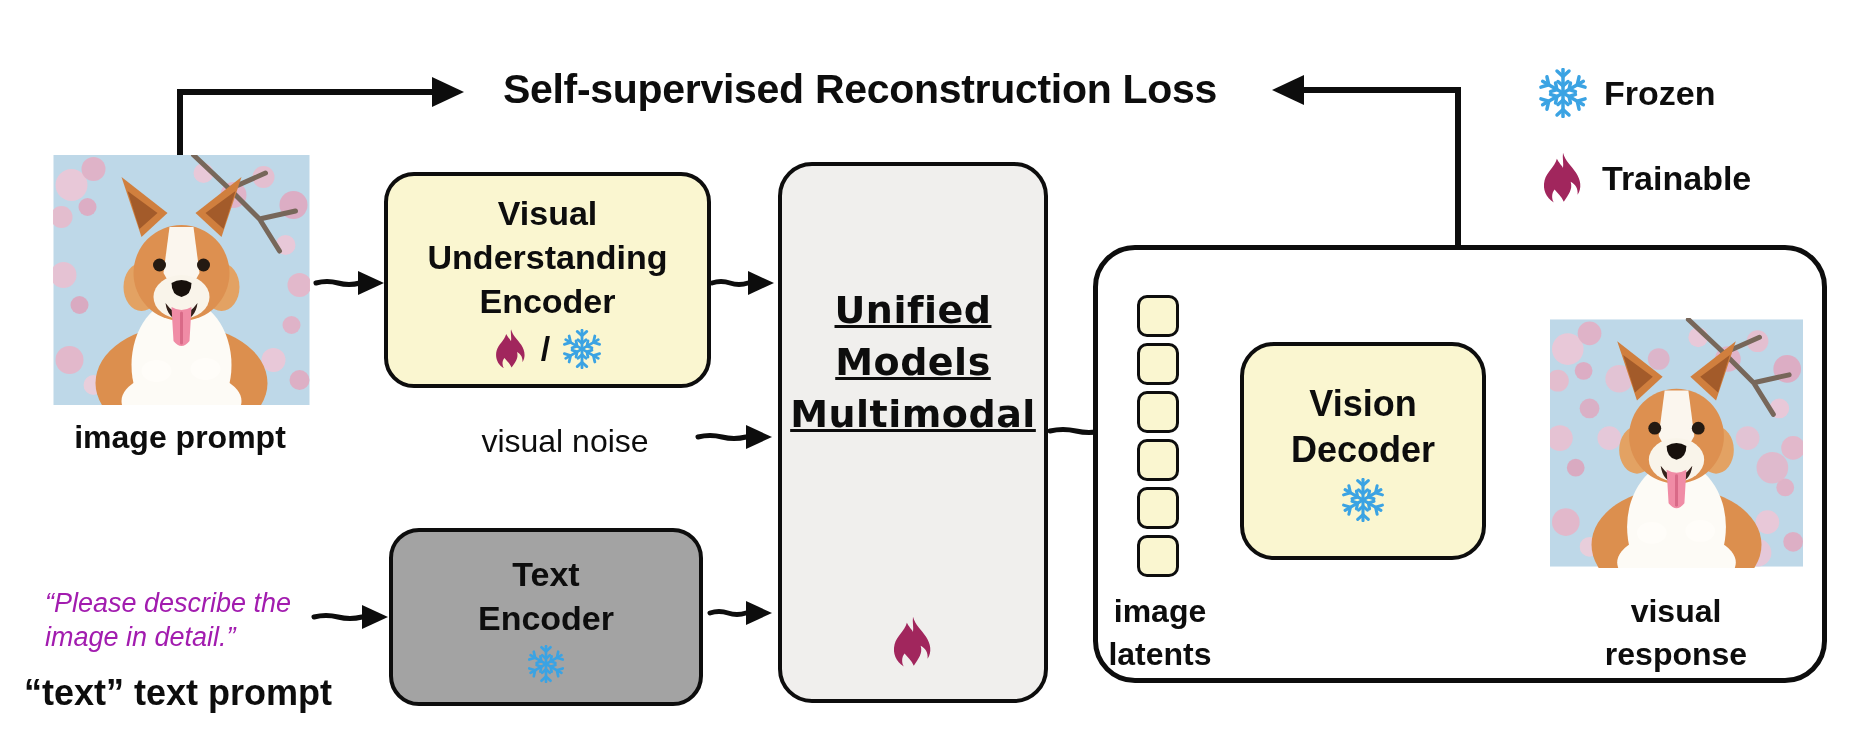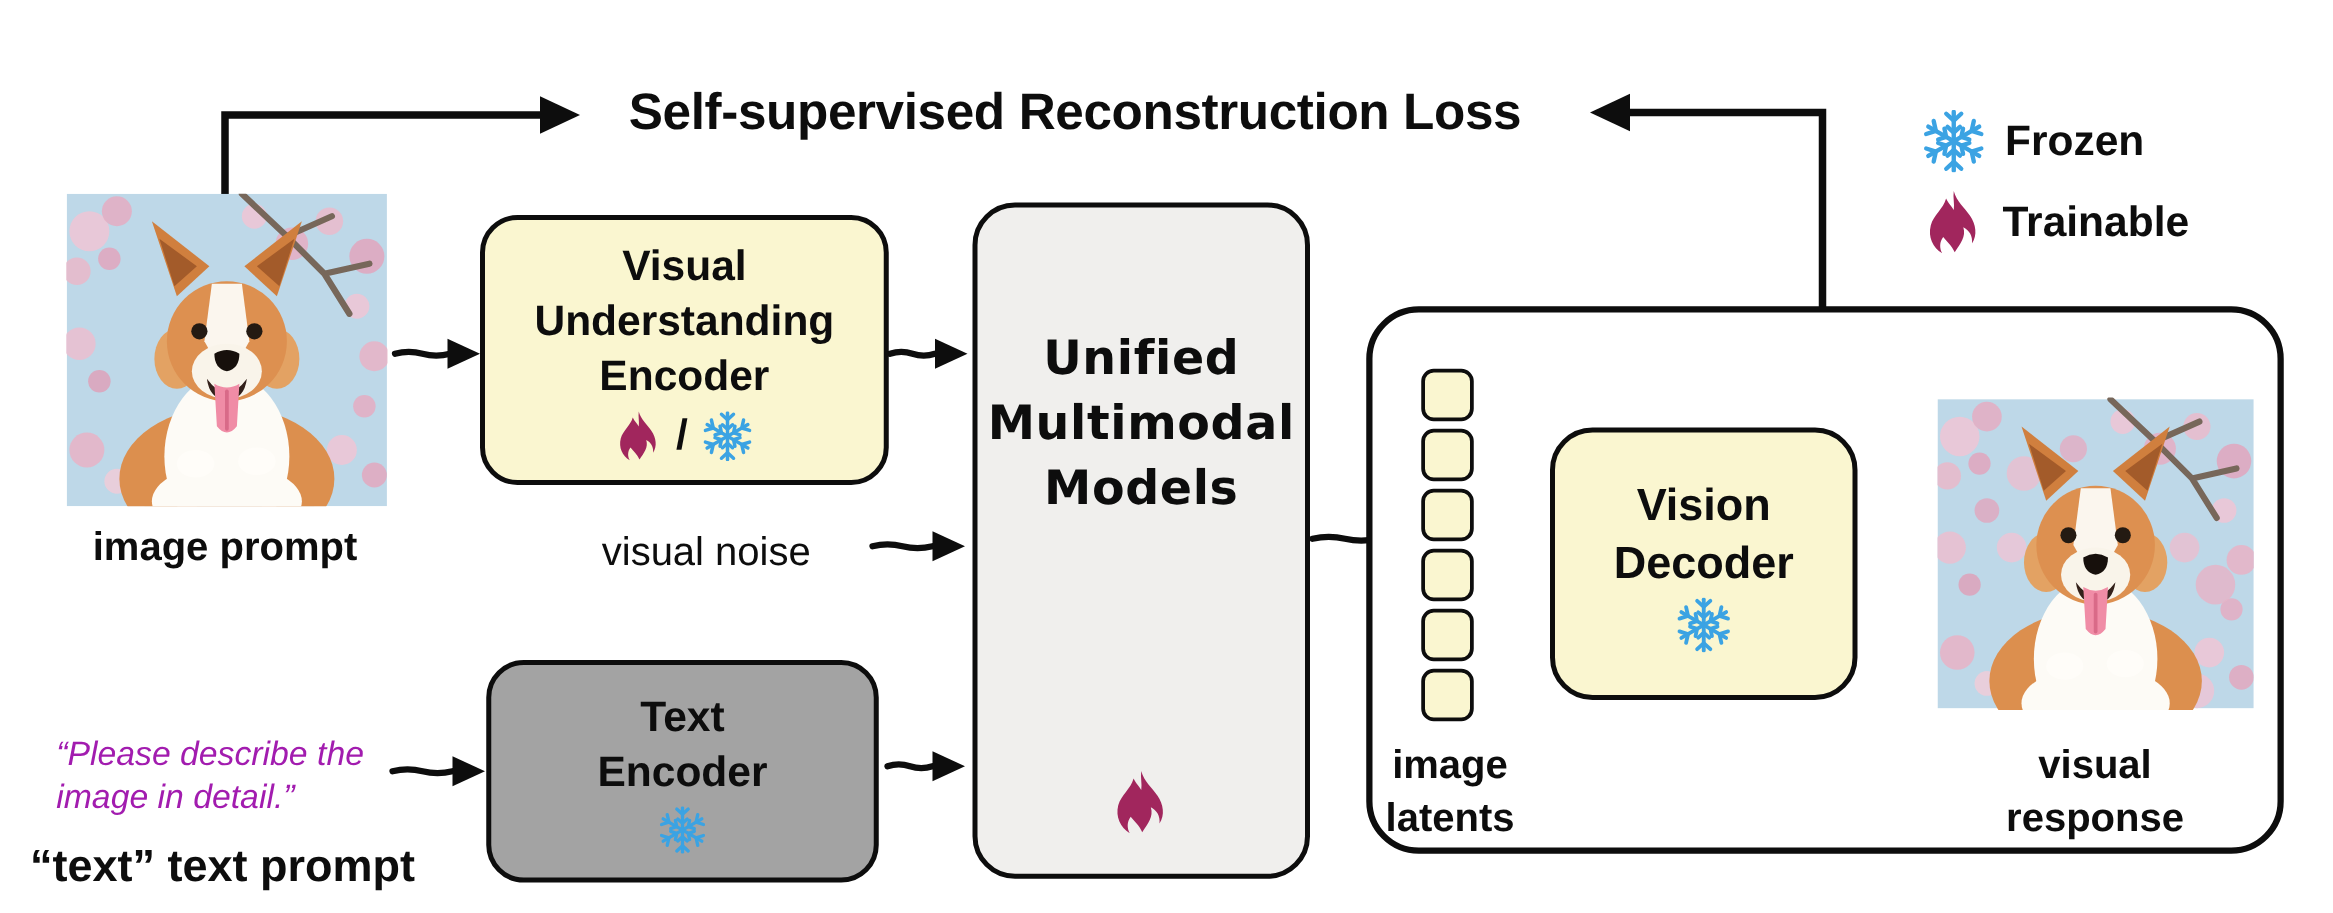--- a/index.html
+++ b/index.html
@@ -41,21 +41,21 @@
     position:absolute; font-weight:600; font-size:32px; line-height:43px;
     text-align:center;
   }
   .lbl span { display:block; }
   .quote {
     position:absolute; left:45px; top:586px; width:320px;
     font-style:italic; color:#a21caf; font-size:27px; line-height:34px; font-weight:500;
   }
   .quote span { display:block; }
   .nullp { position:absolute; left:24px; top:672px; font-size:36px; font-weight:600; }
-  .umm { justify-content:flex-start; padding-top:94px; }
+  .umm { justify-content:flex-start; padding-top:118px;text-decoration:underline; }
   .umm .ln {
     font-family:"DejaVu Sans", sans-serif;
     font-size:38px; font-weight:600; line-height:52px; letter-spacing:0.5px;
   }
   .umm-flame { position:absolute; bottom:30px; left:50%; transform:translateX(-50%); }
   .panel {
     position:absolute; left:1093px; top:245px; width:734px; height:438px;
     border:5px solid #0d0d0d; border-radius:42px; background:#fff;
   }
   .latents-col {
@@ -204,21 +204,21 @@
       </g>
       <g>
         <path d="M1488 445 q8 -3 15 0 t15 0" fill="none"></path>
         <polygon points="1544,445 1518,433 1518,457" stroke="none"></polygon>
       </g>
     </g>
   </svg>
 
   <div class="title">Self-supervised Reconstruction Loss</div>
 
-  <div class="legend-row" style="left:1538px; top:88px;">
+  <div class="legend-row" style="left:1538px; top:68px;">
     <svg width="50" height="50">
         <use href="#sf"></use>
       </svg>
     <span>Frozen</span>
   </div>
   <div class="legend-row" style="left:1540px; top:150px;">
     <svg width="46" height="56">
         <use href="#flame"></use>
       </svg>
     <span>Trainable</span>
@@ -258,22 +258,22 @@
   </div>
 
   <div class="quote">
     <span>“Please describe the</span>
     <span>image in detail.”</span>
   </div>
   <div class="nullp">“text” text prompt</div>
 
   <div class="box gray umm" style="left:778px; top:162px; width:270px; height:541px; border-radius:34px;">
     <span class="ln">Unified</span>
+    <span class="ln">Models</span>
     <span class="ln">Multimodal</span>
-    <span class="ln">Models</span>
     <svg class="umm-flame" width="46" height="54">
         <use href="#flame"></use>
       </svg>
   </div>
 
   <div class="panel"></div>
 
   <div class="latents-col">
     <div class="latent"></div>
   <div class="latent"></div>

